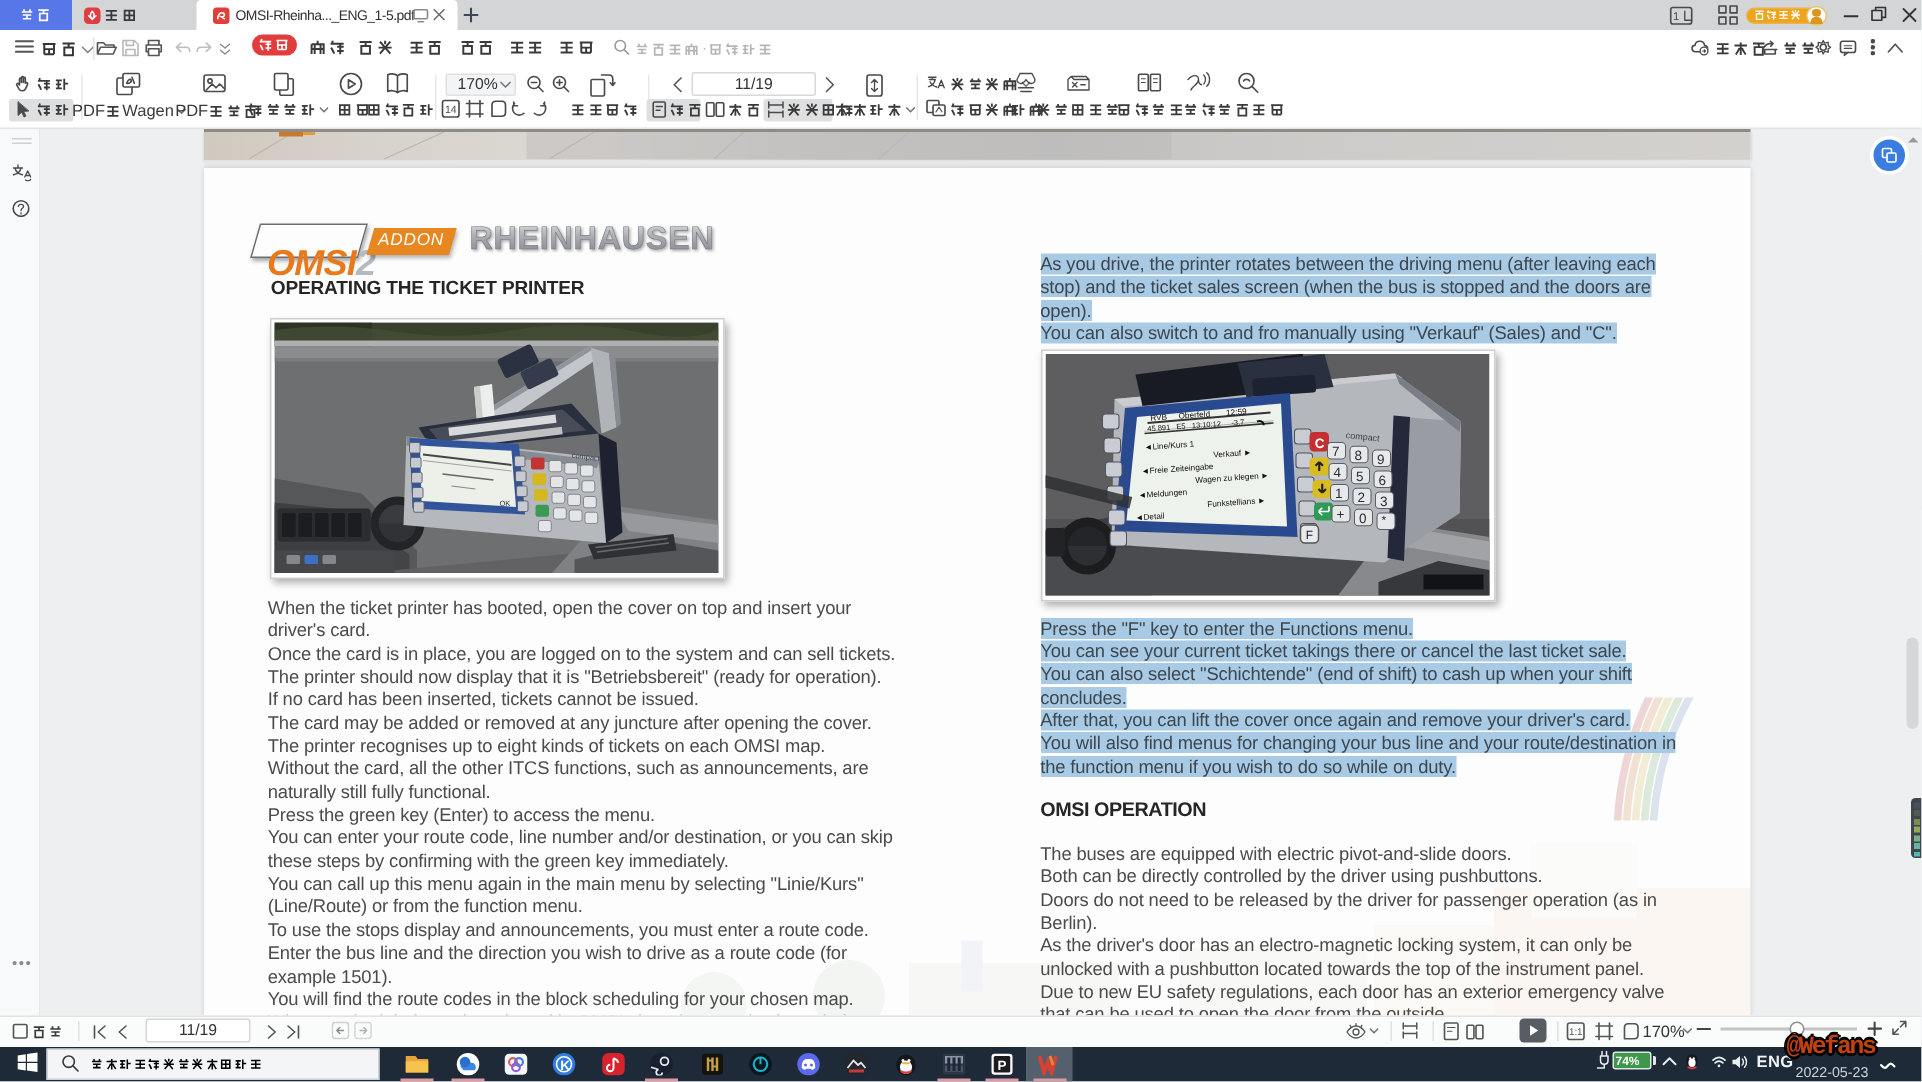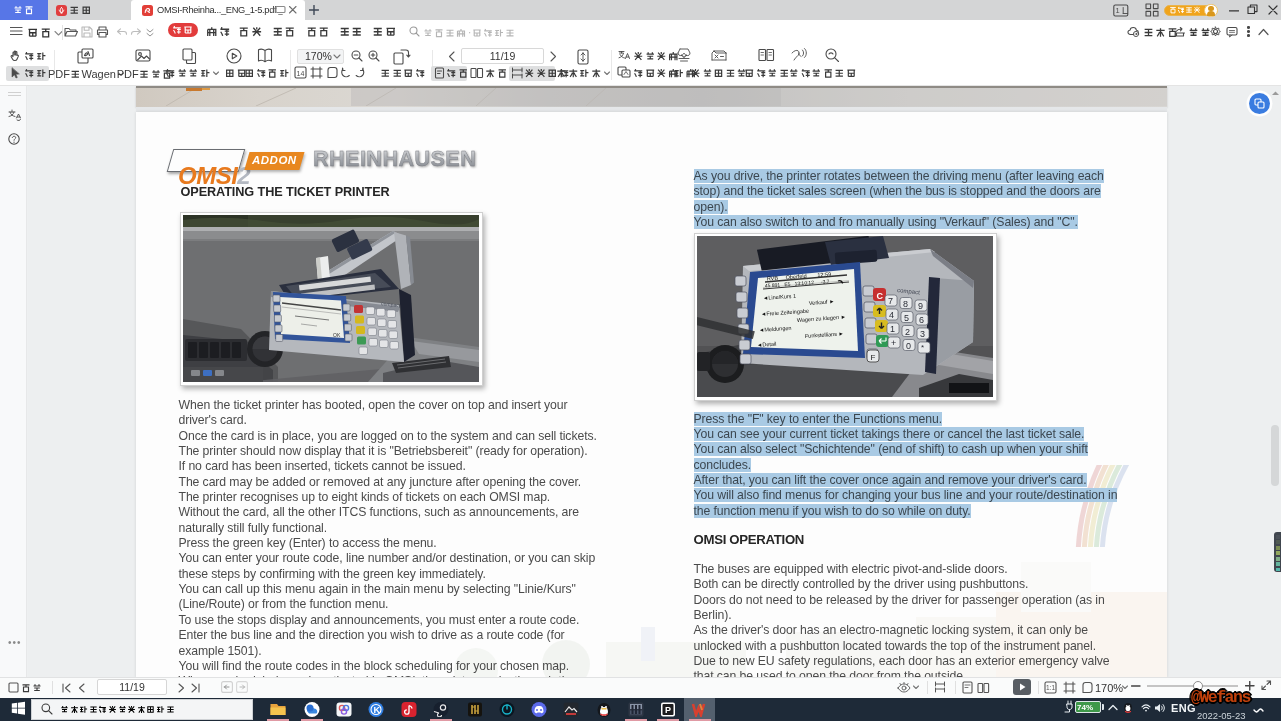--- a/index.html
+++ b/index.html
@@ -669,21 +669,21 @@
 <rect x="350" y="200" width="125" height="46" fill="#a8a080"></rect>
 <rect x="170" y="210" width="140" height="36" fill="#90a070"></rect>
 <circle cx="130" cy="232" r="24" fill="#5a7a4a"></circle>
 <circle cx="40" cy="238" r="22" fill="#6a8a55"></circle>
 <rect x="205" y="195" width="14" height="34" fill="#3858a8"></rect>
 </g>
       </svg>
       <div class="abs" style="left:34.5px;top:37px;width:72px;height:23px;background:#fdfdfd;border:1.5px solid #6a6d72;transform:skewX(-16deg);box-shadow:1.5px 2px 3px rgba(0,0,0,0.35)"></div>
       <div class="abs" style="left:42.5px;top:50px;font-size:24px;font-weight:bold;font-style:italic;color:#e87a1e;letter-spacing:-0.5px">OMSI<span style="color:#b4b9c2">2</span></div>
       <div class="abs" style="left:111.5px;top:40px;width:55px;height:17.5px;background:#e8871f;transform:skewX(-16deg);box-shadow:1.5px 2px 3px rgba(0,0,0,0.3)"></div>
-      <div class="abs" style="left:116.5px;top:42.5px;font-size:11.5px;font-weight:bold;font-style:italic;color:#fff;letter-spacing:0.5px">ADDON</div>
+      <div class="abs" style="left:116.5px;top:42.5px;font-size:11.5px;font-weight:normal;font-style:italic;color:#fff;letter-spacing:0.5px">ADDON</div>
       <svg class="abs" style="left:176.5px;top:32.5px" width="170" height="30">
         <defs>
           <linearGradient id="steel" x1="0" y1="0" x2="0" y2="1">
             <stop offset="0" stop-color="#dfe0e2"></stop>
             <stop offset="0.45" stop-color="#aaadb2"></stop>
             <stop offset="1" stop-color="#7f838a"></stop>
           </linearGradient>
         </defs>
         <text x="1" y="22" font-family="Liberation Sans" font-size="21.5" font-weight="bold" letter-spacing="0.5" fill="url(#steel)" stroke="#7b7e84" stroke-width="0.4" style="filter:drop-shadow(1.5px 1.5px 1px rgba(0,0,0,0.35))">RHEINHAUSEN</text>
       </svg>

